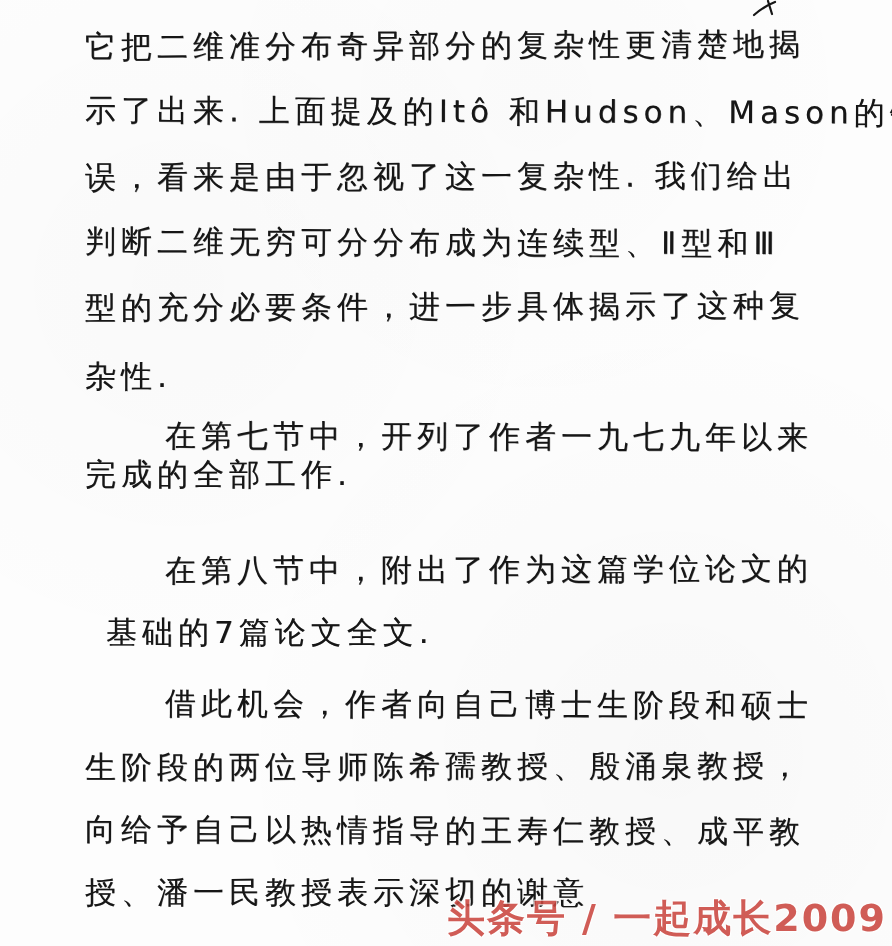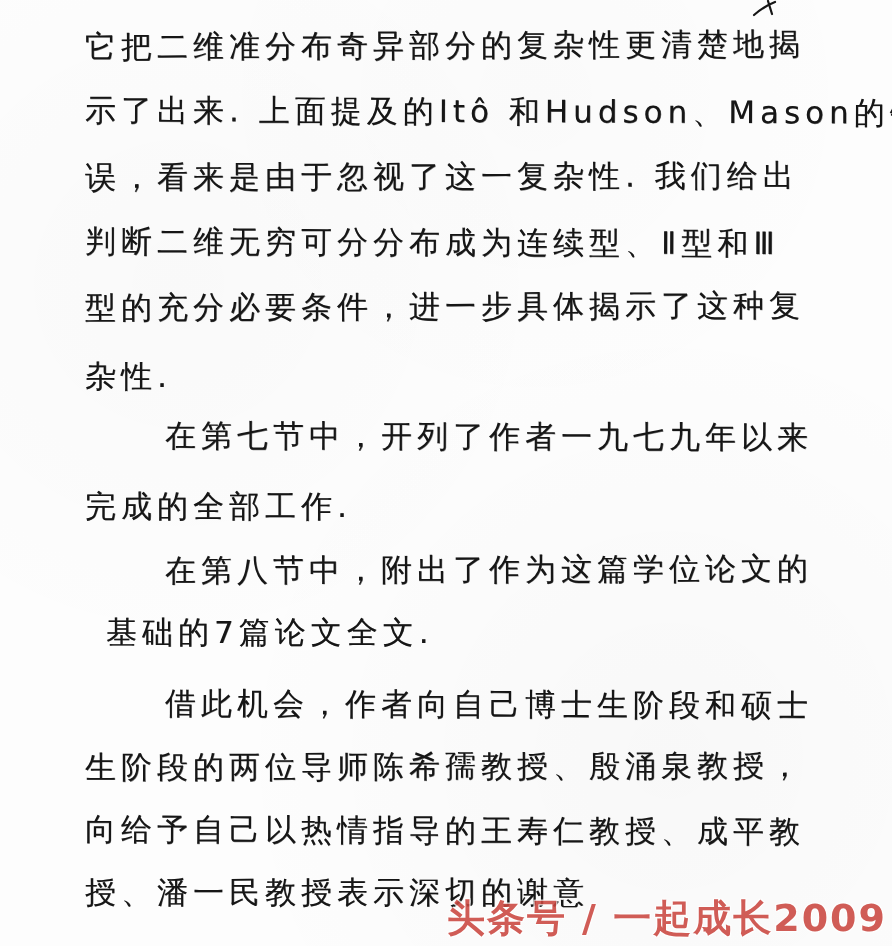--- a/index.html
+++ b/index.html
@@ -38,21 +38,21 @@
     text-shadow: 0.4px 0.4px 0 rgba(20,20,20,0.55);
   }
   .line.indent { padding-left: 80px; }
   .l1  { top: 20px;  transform: rotate(-0.25deg); }
   .l2  { top: 86px;  transform: rotate(0.2deg); }
   .l3  { top: 151px; transform: rotate(-0.15deg); }
   .l4  { top: 217px; transform: rotate(0.2deg); }
   .l5  { top: 281px; transform: rotate(-0.2deg); }
   .l6  { top: 339px; margin-top: 12px; }
   .l7  { top: 411px; transform: rotate(0.15deg); }
-  .l8  { top: 481px; }
+  .l8  { top: 449px; }
   .l9  { top: 544px; transform: rotate(-0.2deg); }
   .l10 { top: 607px; margin-left: 21px; }
   .l11 { top: 679px; transform: rotate(0.2deg); }
   .l12 { top: 741px; transform: rotate(-0.15deg); }
   .l13 { top: 805px; transform: rotate(0.2deg); }
   .l14 { top: 867px; }
   .cutoff-stroke {
     position: absolute;
     left: 752px;
     top: 0;

